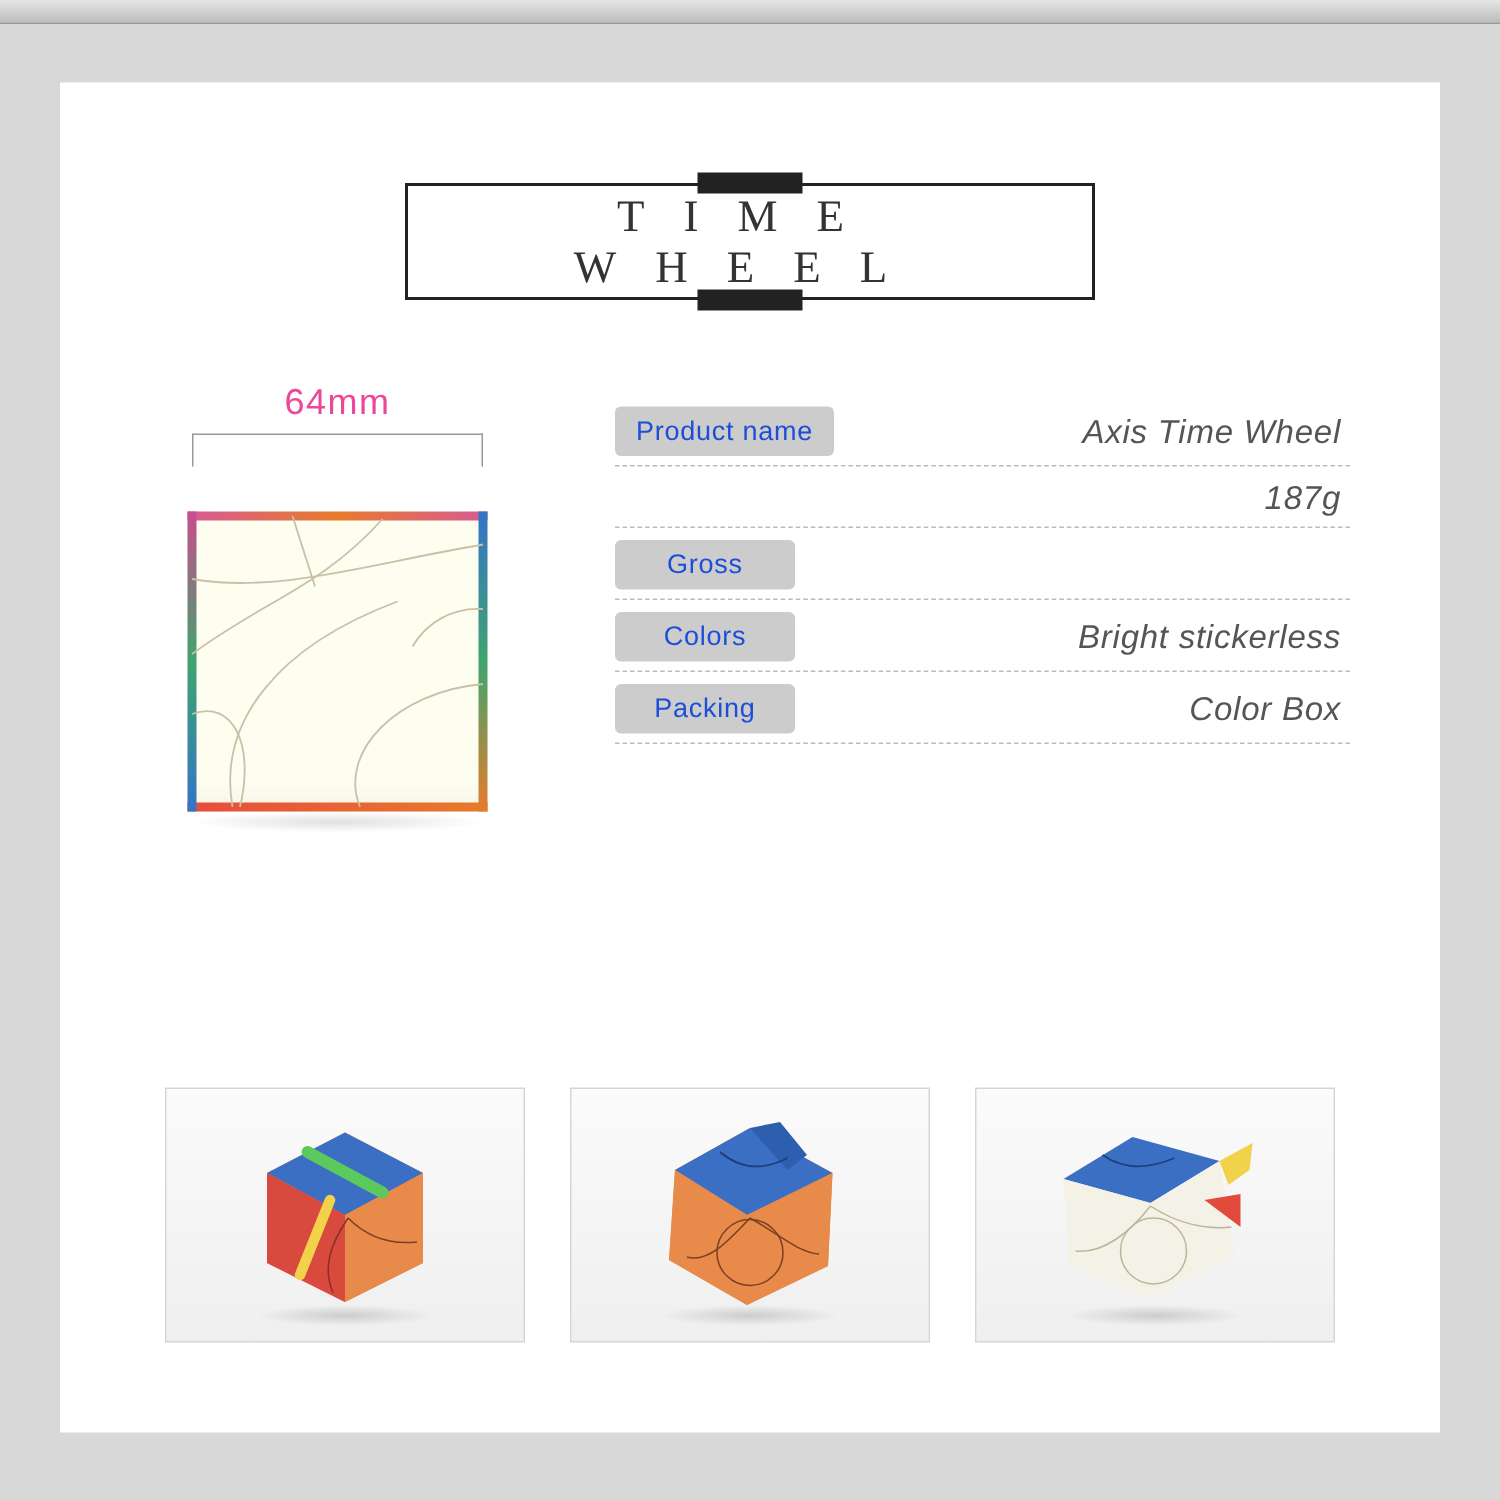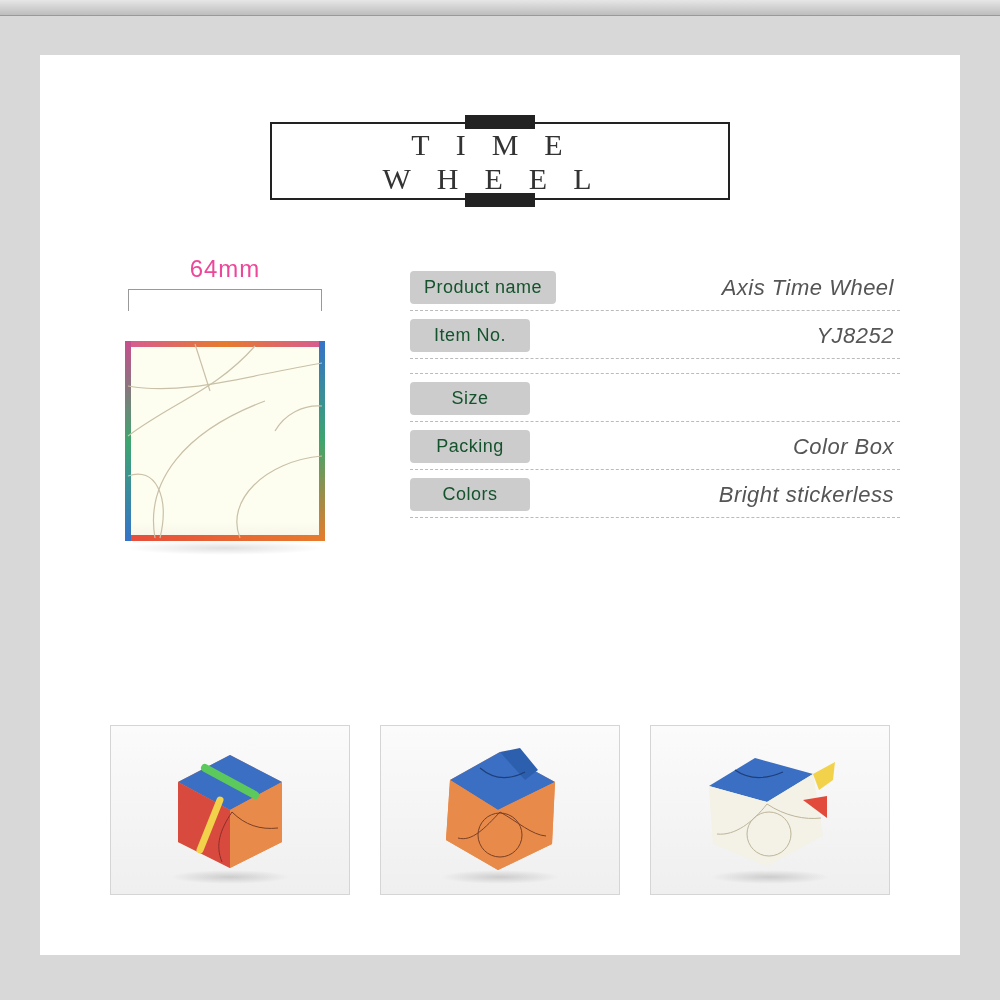--- a/index.html
+++ b/index.html
@@ -98,21 +98,21 @@
   .right-col { flex: 1; padding-top: 8px; }
   .spec-row {
     display: flex;
     align-items: center;
     border-bottom: 1px dashed #bbb;
     padding: 8px 0 6px 0;
     gap: 20px;
   }
   .spec-label {
     background: #ccc;
-    color: #14532d;
+    color: #1d4ed8;
     font-size: 18px;
     font-weight: 300;
     padding: 6px 14px;
     border-radius: 4px;
     white-space: nowrap;
     letter-spacing: 0.5px;
     min-width: 120px;
     text-align: center;
   }
   .spec-value {
@@ -181,35 +181,32 @@
       </div>
       <div class="shadow"></div>
     </div>
 
     <div class="right-col">
       <div class="spec-row">
         <div class="spec-label">Product name</div>
         <div class="spec-value">Axis Time Wheel</div>
       </div>
       <div class="spec-row">
-        <div class="spec-label">Item No.</div>
-        <div class="spec-value">YJ8252</div>
-      </div>
-      <div class="spec-row">
-      </div>
-      <div class="spec-row">
-        <div class="spec-label">Size</div>
+        <div class="spec-value">187g</div>
+      </div>
+      <div class="spec-row">
+        <div class="spec-label">Gross</div>
+      </div>
+      <div class="spec-row">
+        <div class="spec-label">Colors</div>
+        <div class="spec-value">Bright stickerless</div>
       </div>
       <div class="spec-row">
         <div class="spec-label">Packing</div>
         <div class="spec-value">Color Box</div>
-      </div>
-      <div class="spec-row">
-        <div class="spec-label">Colors</div>
-        <div class="spec-value">Bright stickerless</div>
       </div>
     </div>
   </div>
 
   <div class="thumbs">
     <div class="thumb">
       <svg width="140" height="140" viewBox="0 0 140 140">
         <polygon points="70,15 122,42 122,102 70,128 18,102 18,42" fill="#e88b4a"></polygon>
         <polygon points="70,15 122,42 70,70 18,42" fill="#3b6fc4"></polygon>
         <polygon points="70,70 122,42 122,102 70,128" fill="#e88b4a"></polygon>

